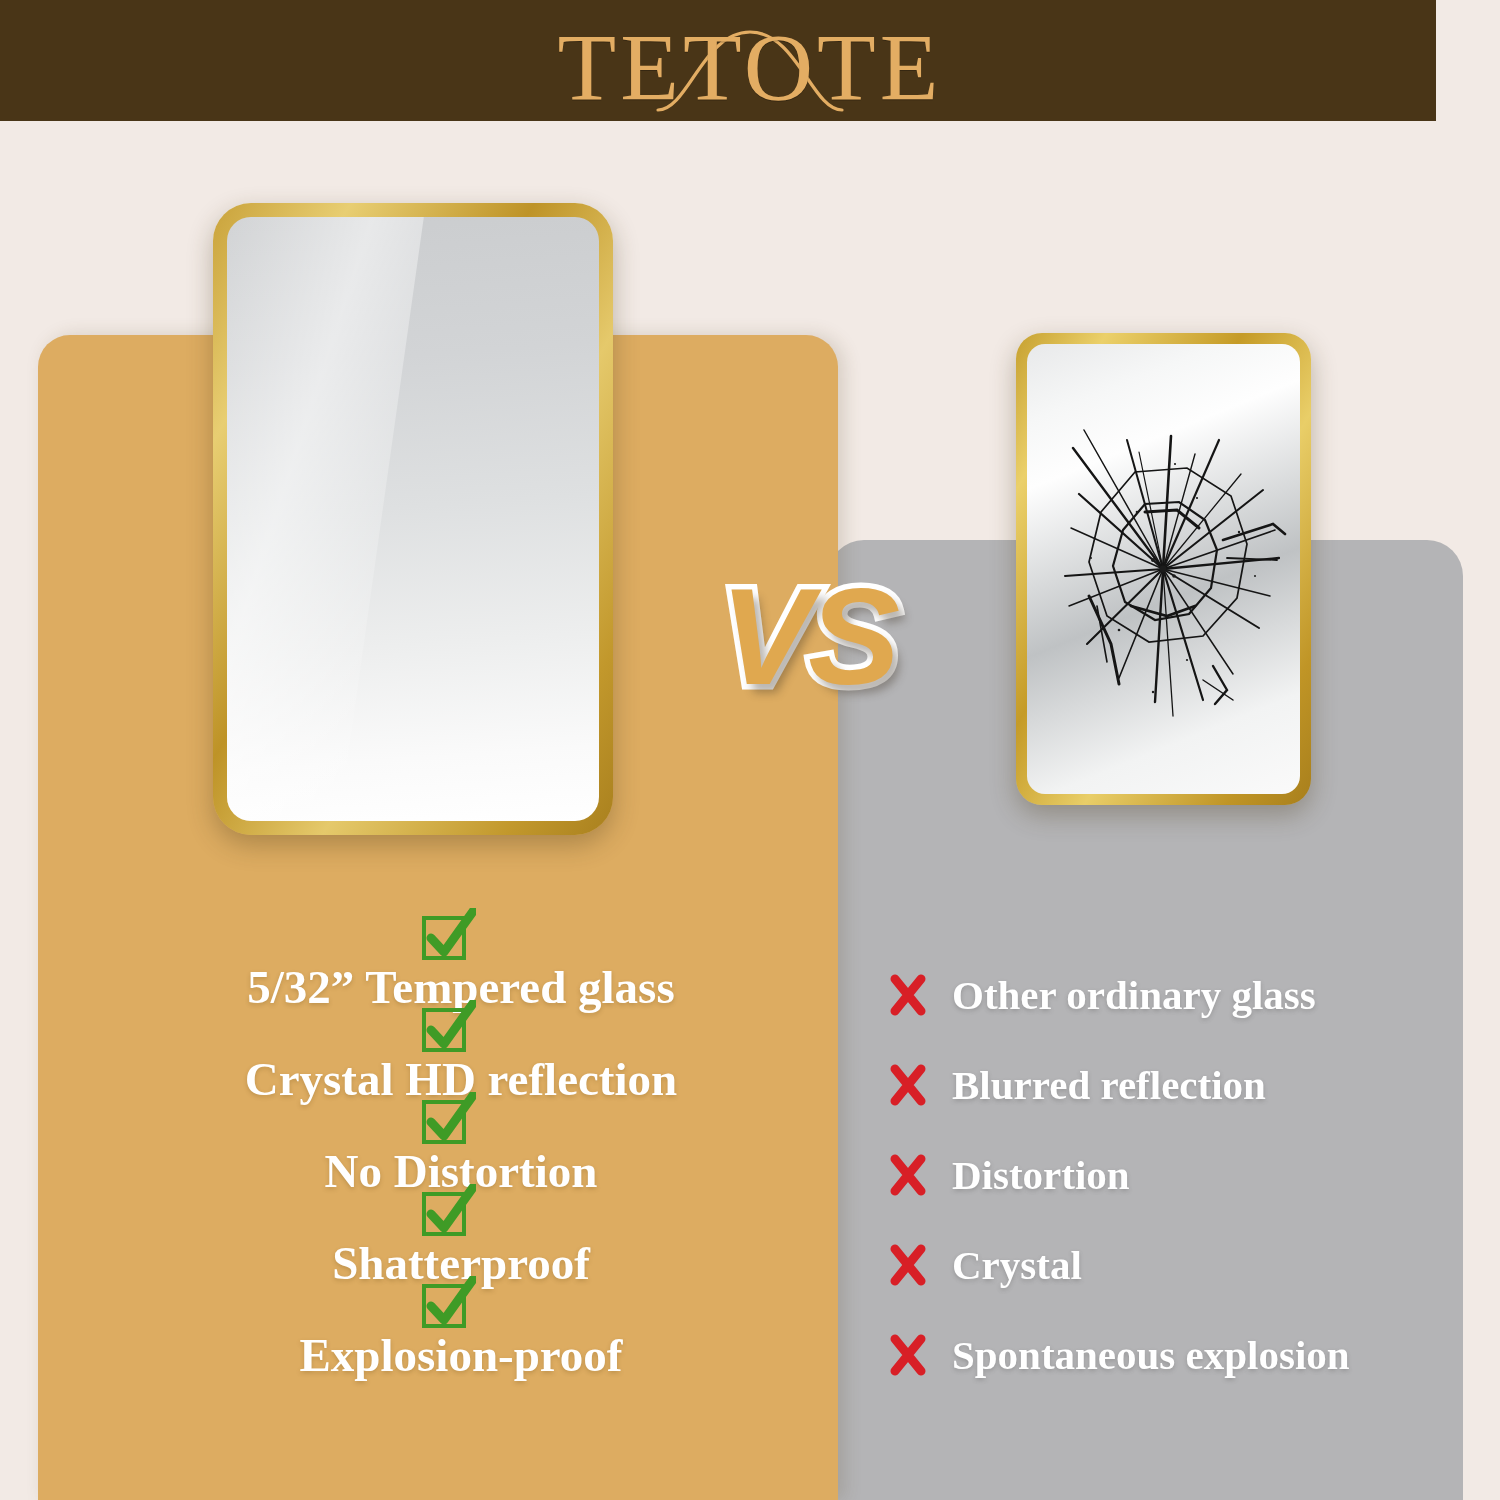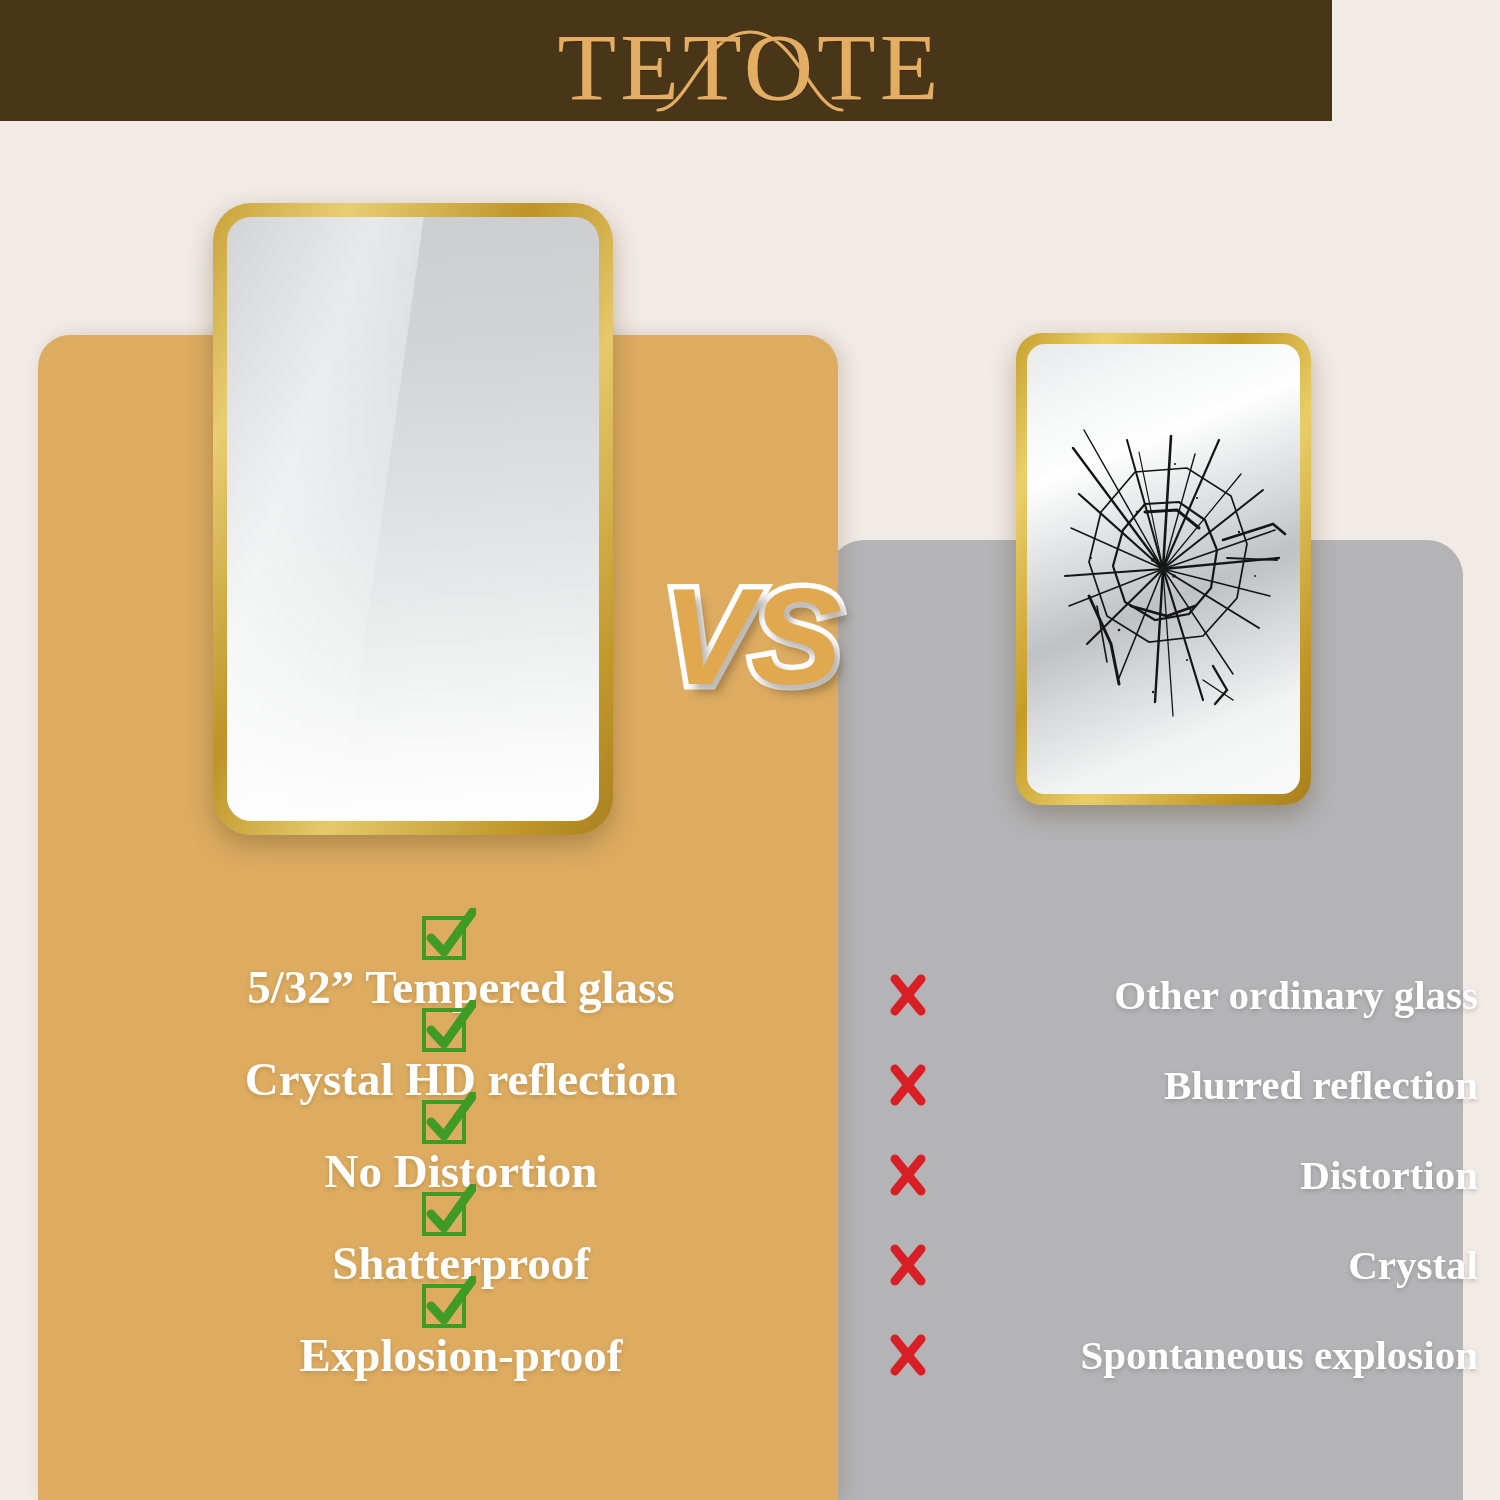--- a/index.html
+++ b/index.html
@@ -6,21 +6,21 @@
   body{
     width:1500px;height:1500px;overflow:hidden;
     background:#F2EAE5;
     font-family:"Liberation Serif",serif;
     position:relative;
   }
   #stage{position:absolute;inset:0;width:1500px;height:1500px;overflow:hidden;}
 
   
   .brandbar{
-    position:absolute;left:0;top:0;width:1332px;height:121px;
+    position:absolute;left:0;top:0;width:1436px;height:121px;
     background:#493517;overflow:hidden;
   }
   .brandwrap{
     position:absolute;left:0;top:0;width:1500px;height:121px;
   }
   .brandlogo{
     position:absolute;left:50%;top:18px;transform:translateX(-50%);
     width:420px;height:104px;
   }
   .brandname{
@@ -71,21 +71,21 @@
   #mirror-broken .frame{border-radius:26px;
     background:linear-gradient(120deg,#C6A02F 0%,#EBD06A 16%,#C59B27 40%,#E9CE68 60%,#C09526 85%,#A87F1C 100%);}
   #mirror-broken .glass{
     left:11px;top:11px;right:11px;bottom:11px;border-radius:18px;
     background:linear-gradient(158deg,#E8E9EA 0%,#F6F7F7 14%,#FEFEFE 26%,#D8DADB 44%,#BFC2C4 56%,#D7D9DA 68%,#F2F3F3 82%,#FAFAFA 100%);
   }
   #mirror-broken .shard{position:absolute;inset:0;}
 
   
   .vs{
-    position:absolute;left:662px;top:567px;
+    position:absolute;left:720px;top:567px;
     font-family:"Liberation Sans",sans-serif;
     font-weight:700;font-style:italic;
     font-size:138px;line-height:138px;letter-spacing:-4px;
     color:#E0A84F;
     -webkit-text-stroke:11px #FFFFFF;
     paint-order:stroke fill;
     text-shadow:7px 9px 9px rgba(60,50,35,.35);
     white-space:nowrap;
   }
 
@@ -97,21 +97,21 @@
   #list-pros .row{height:92px;flex-direction:column;}
   #list-pros .label{
     color:#FFFFFF;font-size:47px;line-height:47px;font-weight:700;
     font-family:"Liberation Serif",serif;
     margin-left:26px;white-space:nowrap;
     text-shadow:0 2px 4px rgba(120,85,30,.30);
   }
   .chk{width:56px;height:56px;flex:0 0 56px;position:relative;}
 
   #list-cons{left:888px;top:950px;width:590px;}
-  #list-cons .row{height:90px;justify-content:space-between;}
+  #list-cons .row{height:90px;}
   #list-cons .label{
     color:#FFFFFF;font-size:41px;line-height:41px;font-weight:700;
     font-family:"Liberation Serif",serif;
     margin-left:24px;white-space:nowrap;
     text-shadow:0 2px 4px rgba(80,80,80,.30);
   }
   .xmk{width:40px;height:46px;flex:0 0 40px;position:relative;}
 </style>
 </head>
 <body>

